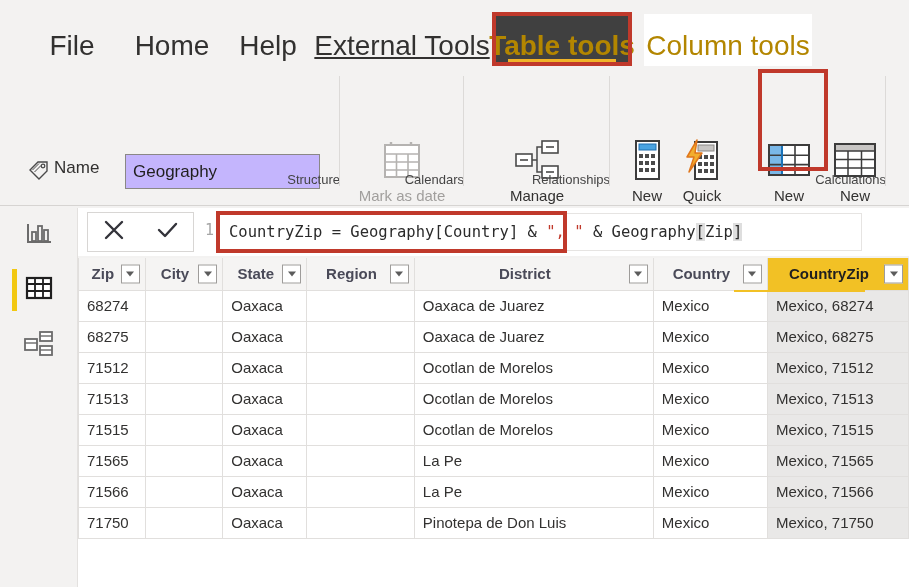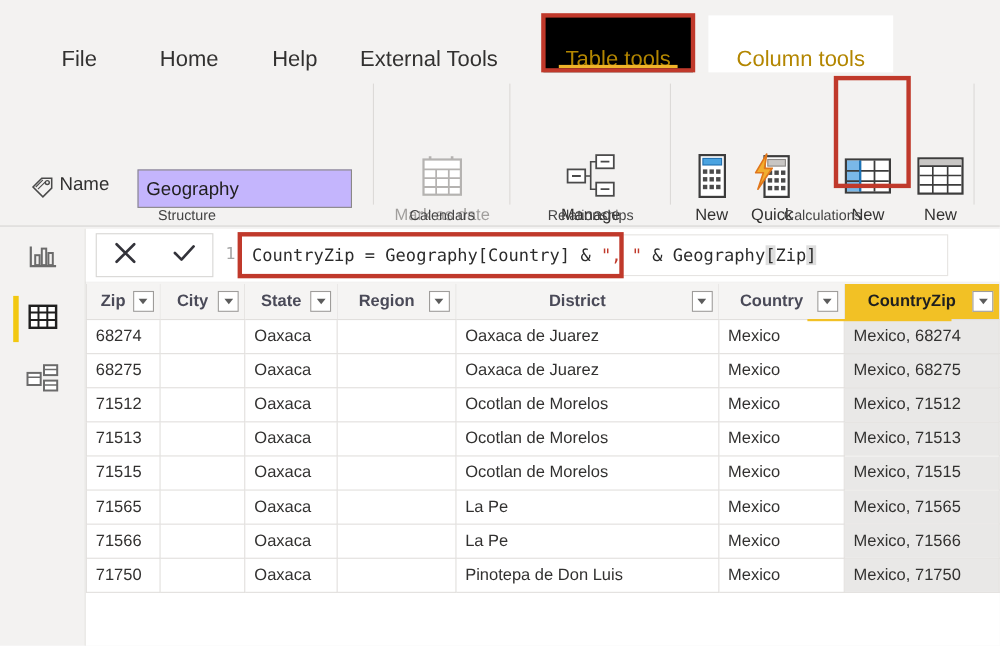--- a/index.html
+++ b/index.html
@@ -11,48 +11,49 @@
   }
   #app { position: relative; width: 909px; height: 587px; background: #f3f2f1; }
 
   
   .tabbar {
     position: absolute; left: 0; top: 0; width: 909px; height: 66px;
     background: #f3f2f1;
   }
   .tab {
     position: absolute; top: 14px; height: 52px;
-    display: flex; align-items: flex-end; justify-content: center;
+    display: flex; align-items: center; justify-content: center;
     padding-top: 12px;
-    font-size: 20px; color: #323130; white-space: nowrap;
+    font-size: 28px; color: #323130; white-space: nowrap;
     cursor: default;
   }
   .tab.gold { color: #b38600; }
   .tab.active {
-    background: #000000;
+    background: #404040;
+    font-weight: bold;
   }
   .tab.active .tab-underline {
     position: absolute; left: 14px; right: 14px; bottom: 4px; height: 3px;
     background: #f0b429;
   }
   .tab-box-hl {
     position: absolute;
     border: 4px solid #c0392b;
     pointer-events: none;
   }
 
   
   .ribbon {
     position: absolute; left: 0; top: 66px; width: 909px; height: 140px;
     background: #f3f2f1;
     border-bottom: 1px solid #d6d4d2;
   }
   .grp { position: absolute; top: 0; height: 140px; }
   .grp-label {
-    position: absolute; bottom: 3px; width: 100%; text-align: center;
+    position: absolute; bottom: 19px; width: 100%; text-align: right;
     font-size: 13px; color: #444; 
   }
   .grp-sep {
     position: absolute; top: 10px; width: 1px; height: 110px; background: #dcdad8;
   }
 
   
   .tag-icon { position: absolute; left: 28px; top: 92px; }
   .name-lbl {
     position: absolute; left: 54px; top: 92px;
@@ -168,21 +169,21 @@
   <div class="tabbar">
     <div class="tab" style="left:40px;width:64px;">
         <span>File</span>
       </div>
     <div class="tab" style="left:128px;width:88px;">
         <span>Home</span>
       </div>
     <div class="tab" style="left:232px;width:72px;">
         <span>Help</span>
       </div>
-    <div class="tab" style="left:312px;width:156px;">
+    <div class="tab" style="left:324px;width:156px;text-decoration:underline;">
         <span>External Tools</span>
       </div>
 
     <div class="tab gold active" style="left:494px;width:136px;">
       <span>Table tools</span>
       <span class="tab-underline"></span>
     </div>
 
     <div class="tab gold" style="left:644px;width:168px;background:#ffffff;">
       <span>Column tools</span>

